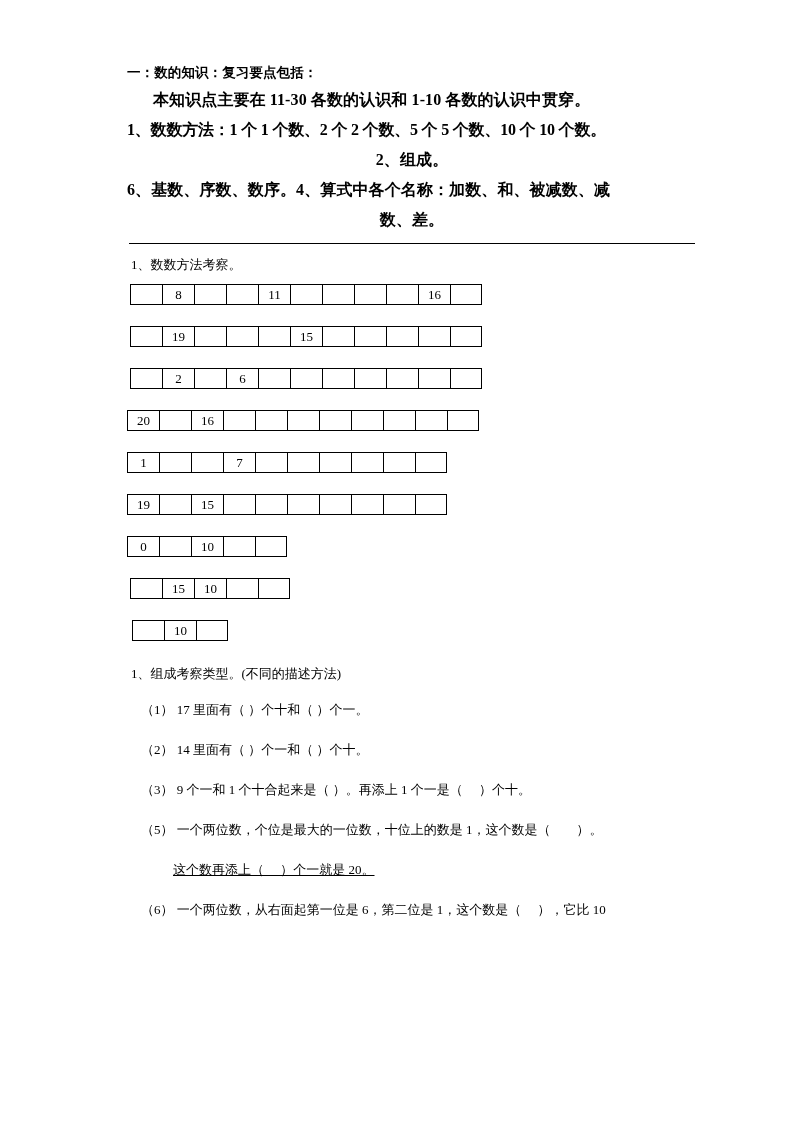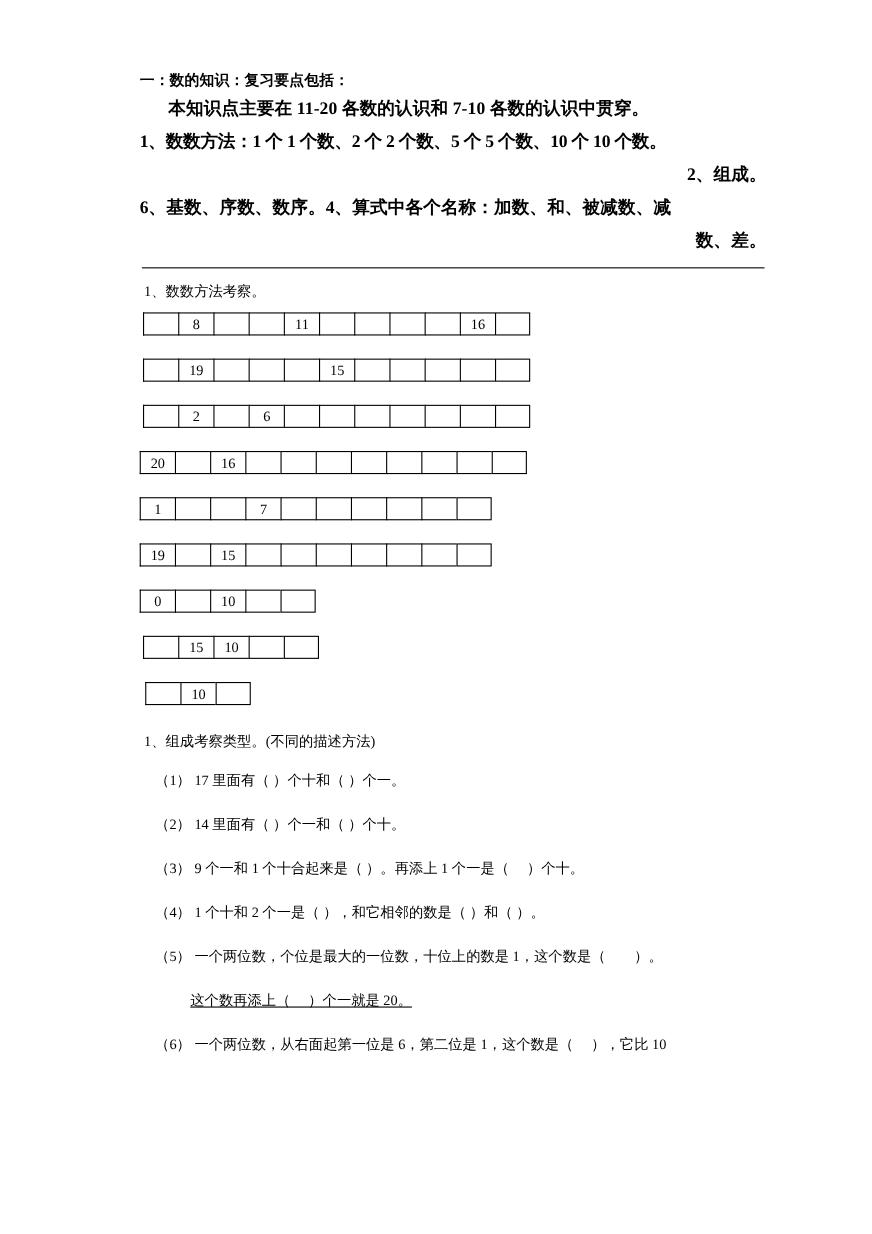--- a/index.html
+++ b/index.html
@@ -39,21 +39,21 @@
   }
   .head-line.normal {
     font-weight: bold;
     font-size: 13.5px;
   }
   .head-line.big {
     font-size: 16px;
     line-height: 30px;
   }
   .head-indent { padding-left: 26px; }
-  .center { text-align: right; }
+  .center { text-align: center; }
   .tight { letter-spacing: -0.2px; }
 
   .rule {
     margin-top: 8px;
     margin-bottom: 10px;
     border: 0;
     border-top: 1.6px solid #000;
     width: 566px;
   }
 
@@ -120,21 +120,21 @@
   }
 </style>
 </head>
 <body>
 
 <div class="page">
   <div class="content">
 
     <div>
       <div class="head-line normal">一：数的知识：复习要点包括：</div>
-      <div class="head-line big head-indent">本知识点主要在 11-20 各数的认识和 7-10 各数的认识中贯穿。</div>
+      <div class="head-line big head-indent">本知识点主要在 11-30 各数的认识和 1-10 各数的认识中贯穿。</div>
       <div class="head-line big tight">1、数数方法：1 个 1 个数、2 个 2 个数、5 个 5 个数、10 个 10 个数。</div>
       <div class="head-line big center">2、组成。</div>
       <div class="head-line big">6、基数、序数、数序。4、算式中各个名称：加数、和、被减数、减</div>
       <div class="head-line big center">数、差。</div>
     </div>
 
     <hr class="rule">
 
     <div class="sec-label">1、数数方法考察。</div>
 
@@ -235,21 +235,20 @@
           <div class="cell"></div>
         </div>
       </div>
 
     <div class="questions">
       <div class="q-head">1、组成考察类型。(不同的描述方法)</div>
       <div>
           <div class="q-item">（1） 17 里面有（ ）个十和（ ）个一。</div>
           <div class="q-item">（2） 14 里面有（ ）个一和（ ）个十。</div>
           <div class="q-item">（3） 9 个一和 1 个十合起来是（ ）。再添上 1 个一是（　 ）个十。</div>
-          <div class="q-item">（4） 1 个十和 2 个一是（ ），和它相邻的数是（ ）和（ ）。</div>
           <div class="q-item">（5） 一个两位数，个位是最大的一位数，十位上的数是 1，这个数是（　　）。</div>
           <div class="q-cont">这个数再添上（　 ）个一就是 20。</div>
           <div class="q-item">（6） 一个两位数，从右面起第一位是 6，第二位是 1，这个数是（　 ），它比 10</div>
         </div>
     </div>
 
   </div>
 </div>
 
 </body></html>

